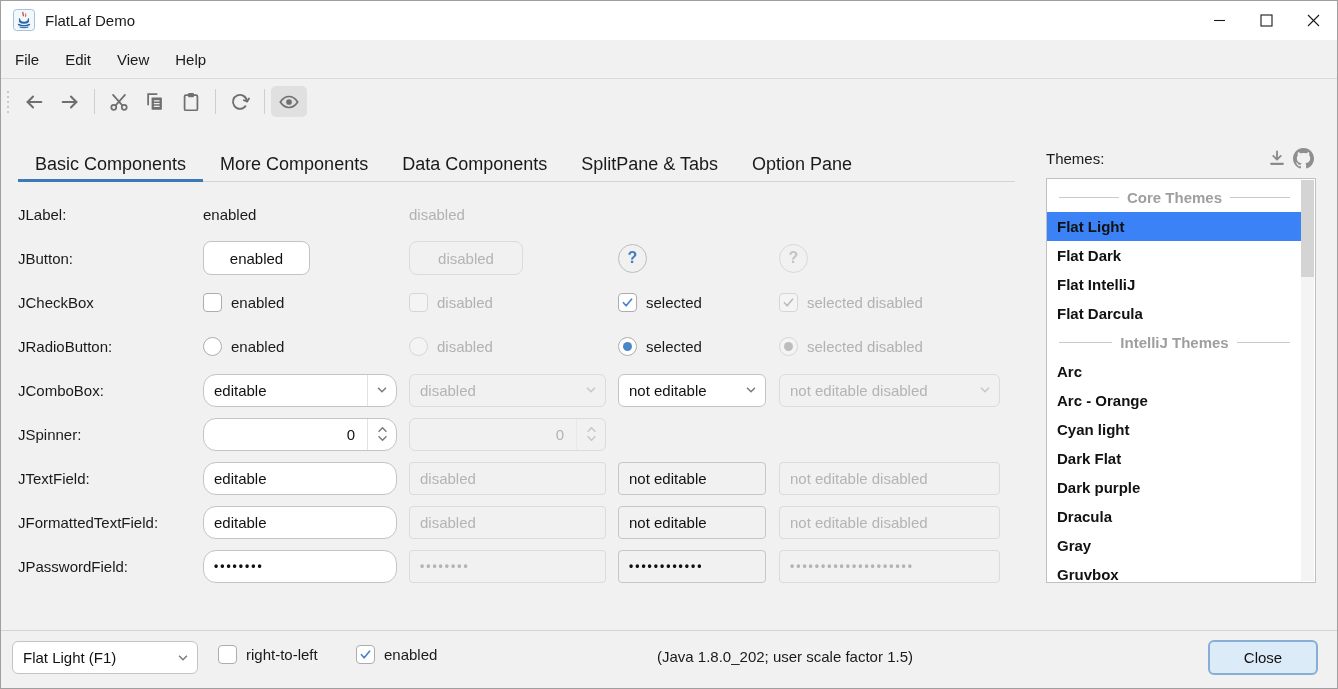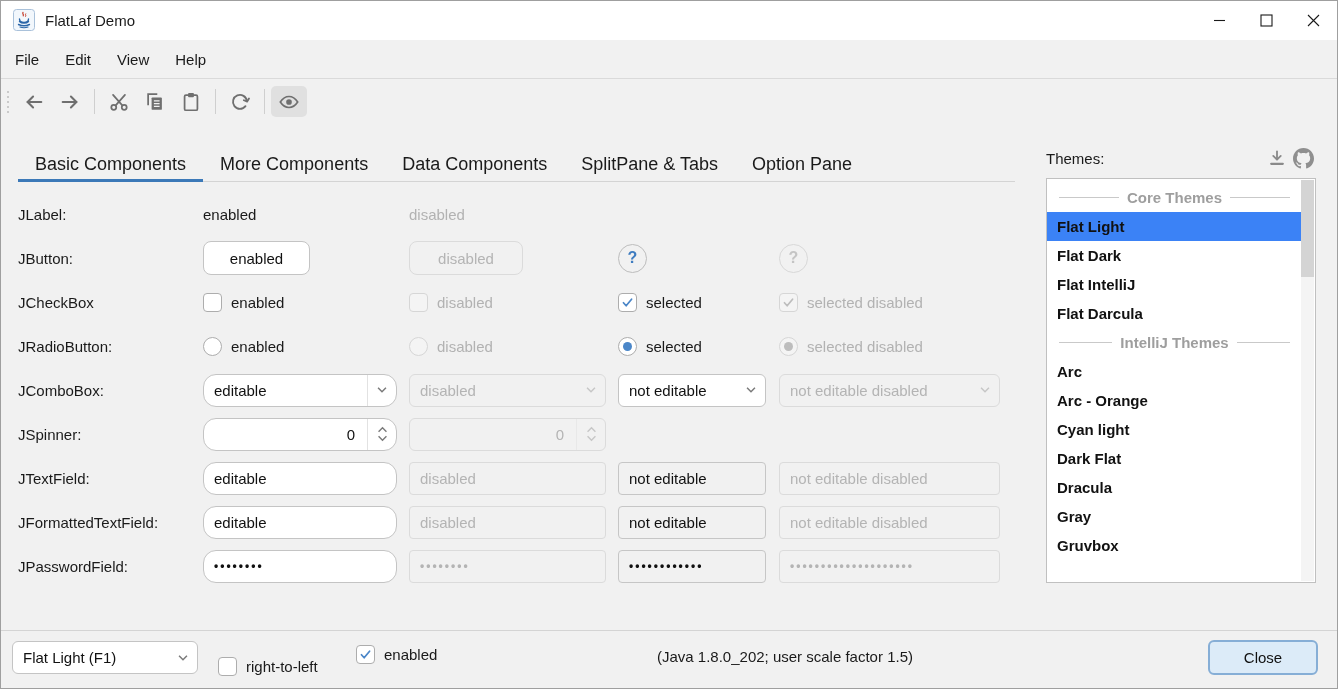--- a/index.html
+++ b/index.html
@@ -82,21 +82,21 @@
   .theme-item { height:29px; line-height:29px; padding-left:10px; font-size:15px; color:#111; }
   .theme-item.selected { background:#3b82f6; }
   .theme-sep { height:29px; display:flex; align-items:center; gap:8px; padding:0 12px 0 12px; color:#9e9e9e; font-size:15px; }
   .theme-sep::before, .theme-sep::after { content:""; flex:1; height:1px; background:#c9c9c9; }
   .v-track { position:absolute; top:1px; right:1px; bottom:1px; width:13px; background:#f4f4f4; }
   .v-thumb { position:absolute; top:0; right:0; width:13px; height:97px; background:#d4d4d4; }
 
   
   .statusbar { position:absolute; left:0; right:0; top:630px; height:59px; background:#f1f1f1; border-top:1px solid #d4d4d4; }
   .status-combo { position:absolute; left:12px; top:10px; width:186px; }
-  .status-cb-rtl { position:absolute; left:218px; top:26px; }
+  .status-cb-rtl { position:absolute; left:218px; top:14px; }
   .status-cb-enabled { position:absolute; left:356px; top:14px; }
   .status-info { position:absolute; left:657px; top:17px; color:#1a1a1a; }
   .close-btn { position:absolute; right:20px; top:9px; width:110px; height:35px; background:#dcebf8; border:2px solid #86aed6; border-radius:6px; font-size:15px; color:#111; display:flex; align-items:center; justify-content:center; }
 </style>
 </head>
 <body>
 
 <div class="window">
 
   <div class="titlebar">
@@ -406,20 +406,21 @@
       <div class="theme-sep">Core Themes</div>
       <div class="theme-item selected">Flat Light</div>
       <div class="theme-item">Flat Dark</div>
       <div class="theme-item">Flat IntelliJ</div>
       <div class="theme-item">Flat Darcula</div>
       <div class="theme-sep">IntelliJ Themes</div>
       <div class="theme-item">Arc</div>
       <div class="theme-item">Arc - Orange</div>
       <div class="theme-item">Cyan light</div>
       <div class="theme-item">Dark Flat</div>
+      <div class="theme-item">Dark purple</div>
       <div class="theme-item">Dracula</div>
       <div class="theme-item">Gray</div>
       <div class="theme-item">Gruvbox</div>
     </div>
     <div class="v-track">
       <div class="v-thumb"></div>
     </div>
   </div>
 
   <div class="statusbar">

